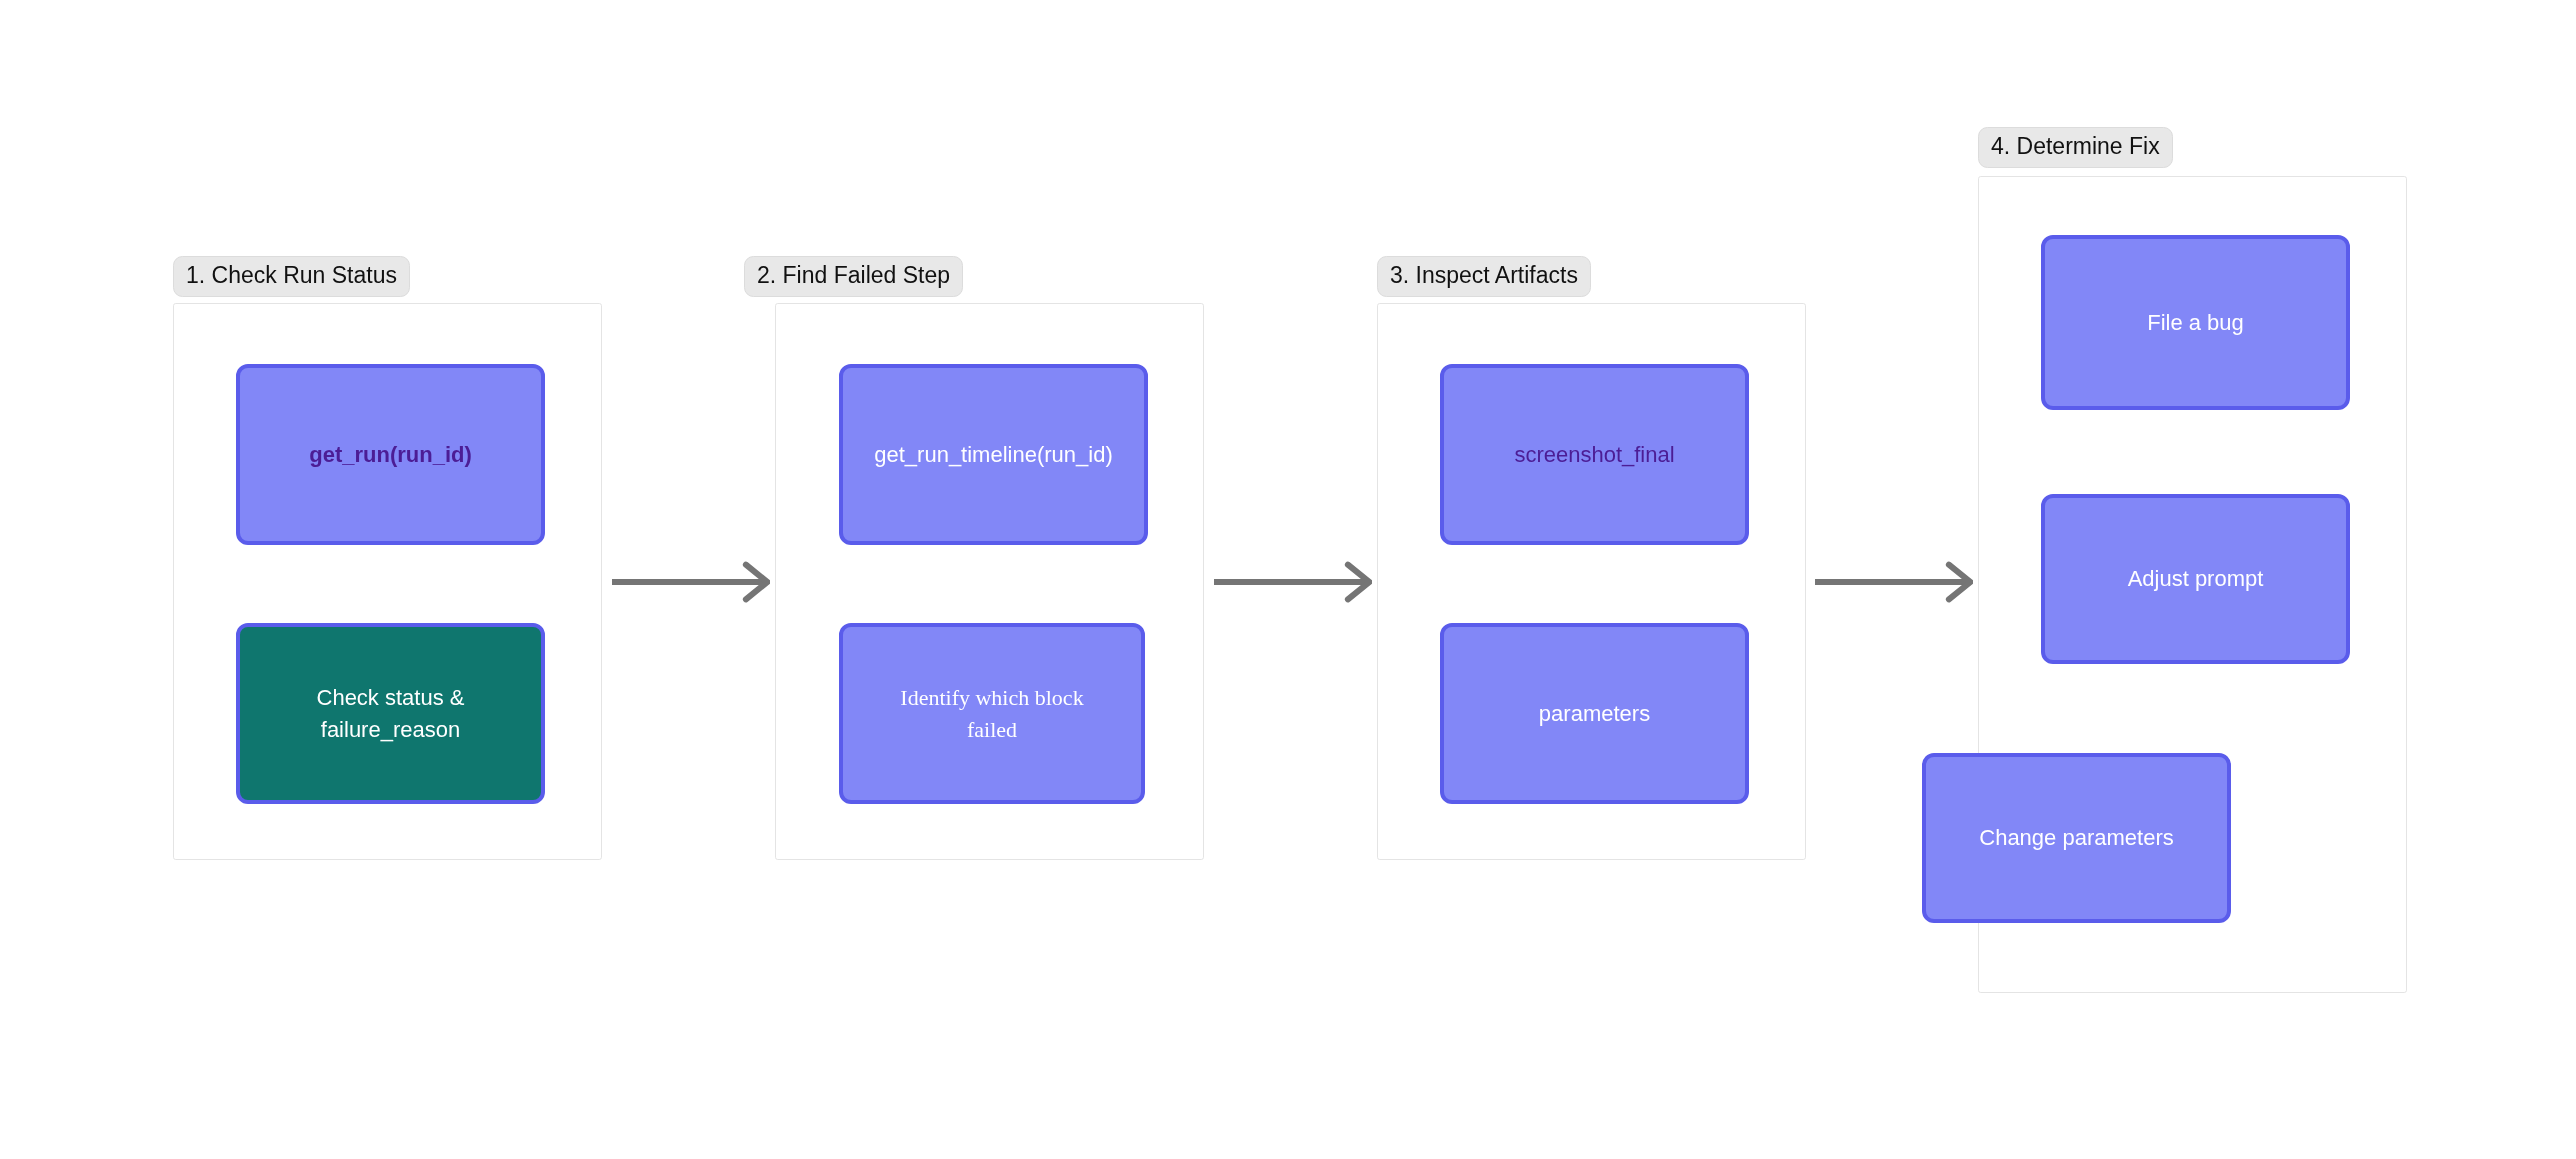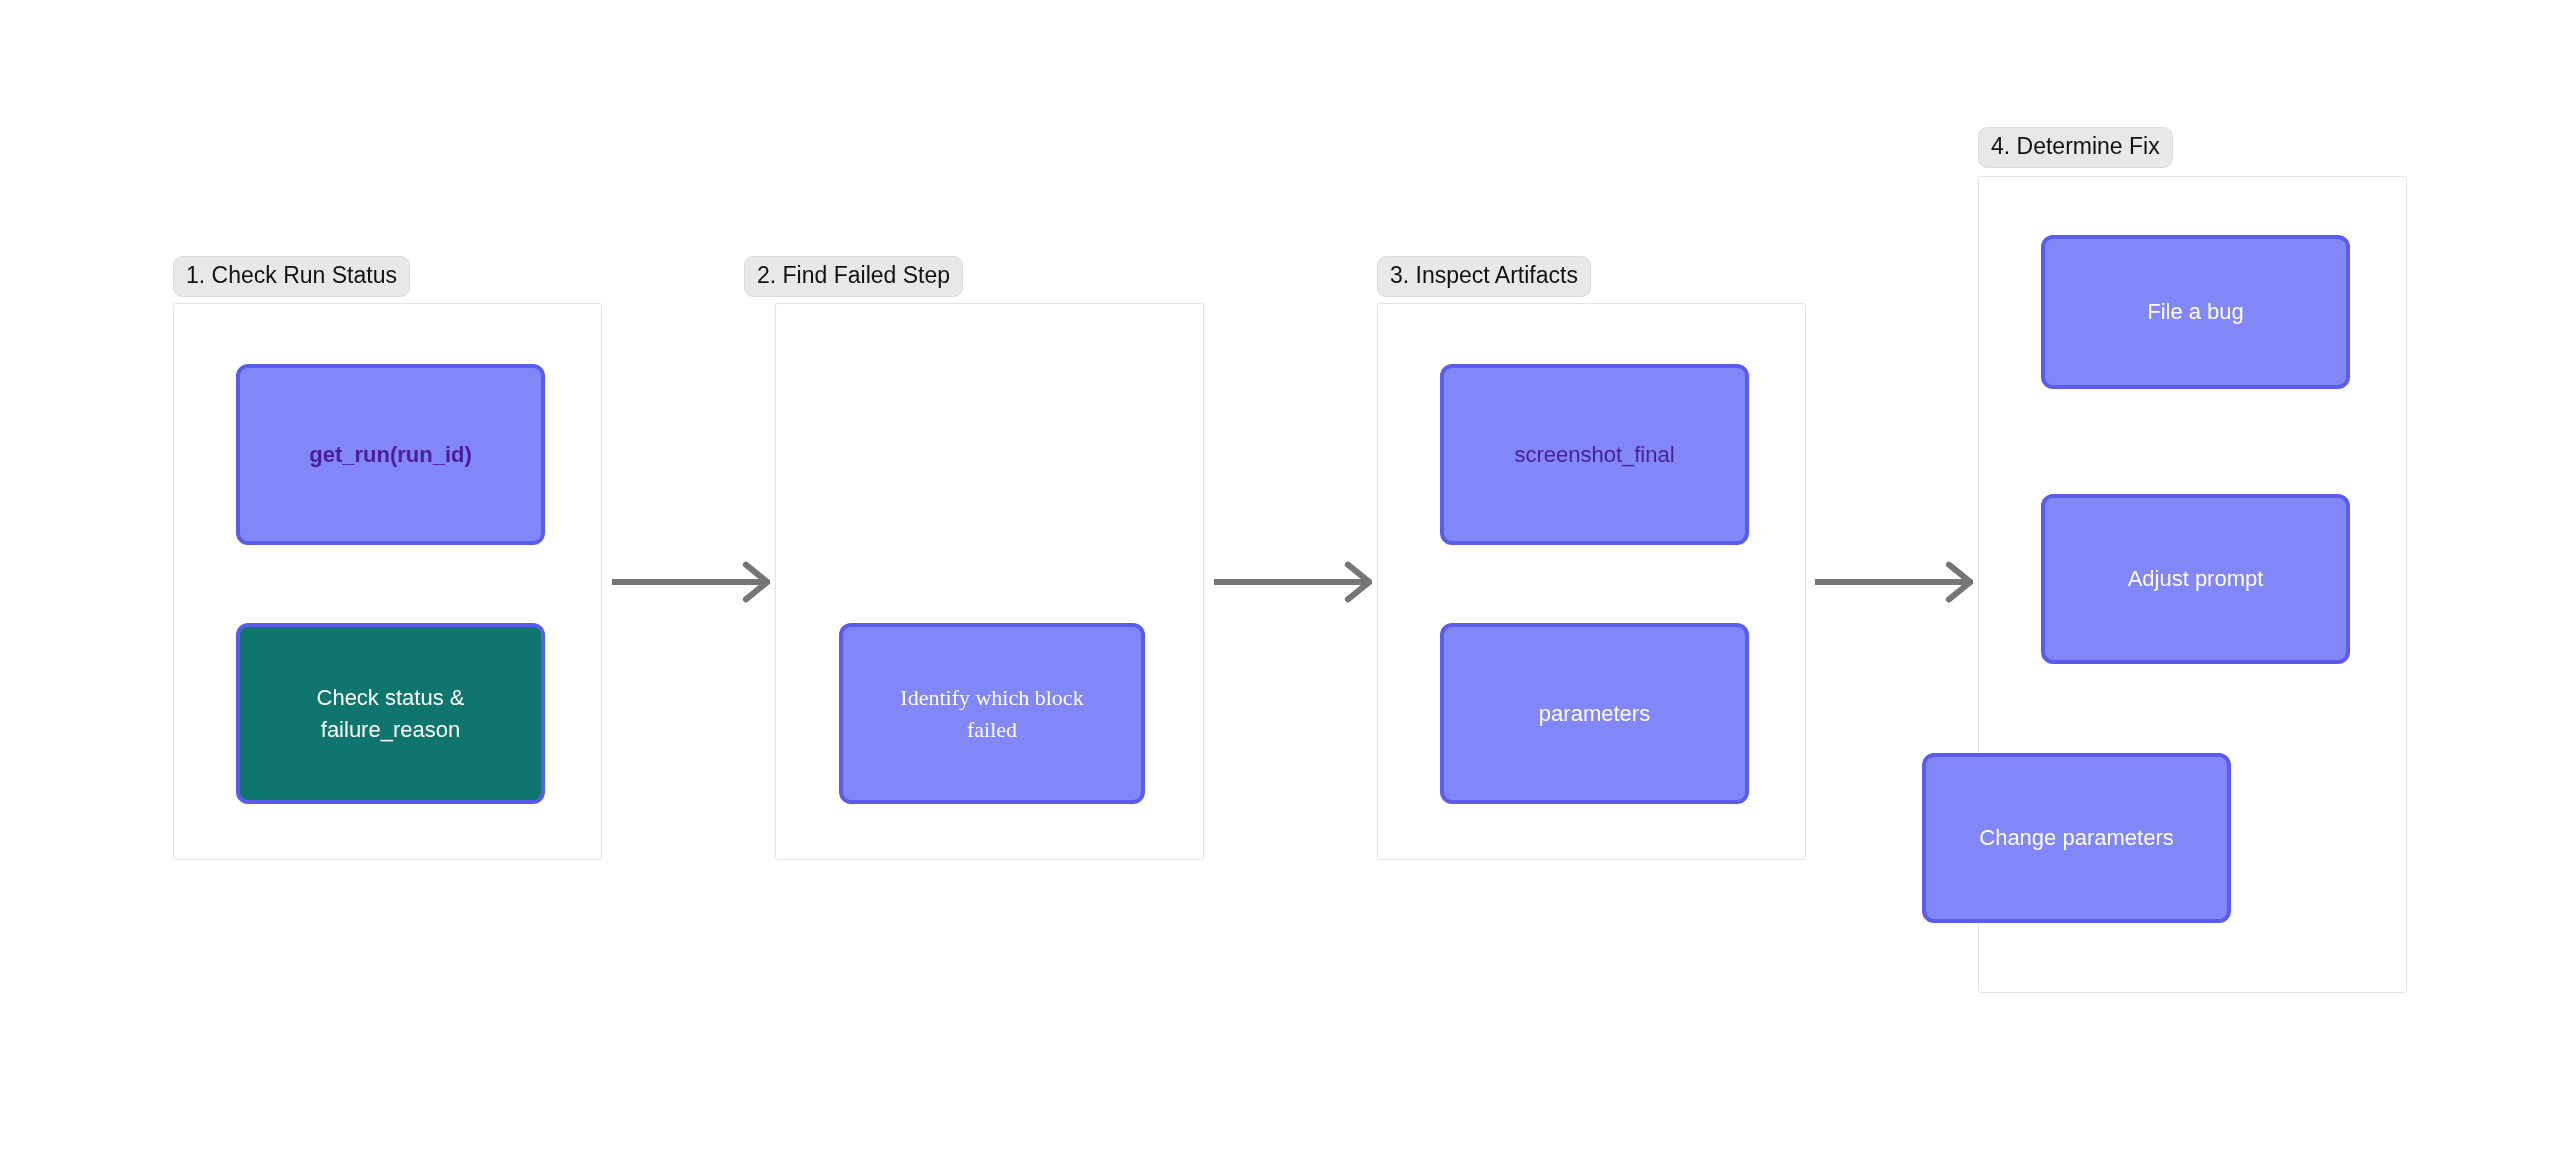--- a/index.html
+++ b/index.html
@@ -72,35 +72,38 @@
     <div class="group" style="left: 173px; top: 303px; width: 429px; height: 557px; border-color: rgb(228, 228, 228);"></div>
     <div class="node" style="left: 236px; top: 364px; width: 309px; height: 181px; background: rgb(130, 135, 247); border-color: rgb(90, 92, 235); color: #4c1d95; font-weight: bold;">
       <span class="node-label">get_run(run_id)</span>
     </div>
     <div class="node" style="left: 236px; top: 623px; width: 309px; height: 181px; background: #0f766e; border-color: rgb(90, 92, 235); color: rgb(255, 255, 255);">
       <span class="node-label">Check status &amp;
 failure_reason</span>
     </div>
     <div class="group-label" style="left: 744px; top: 256px; background: rgb(232, 232, 232);">2. Find Failed Step</div>
     <div class="group" style="left: 775px; top: 303px; width: 429px; height: 557px; border-color: rgb(228, 228, 228);"></div>
+    <div class="node" style="left: 839px; top: 364px; width: 309px; height: 181px; background: rgb(130, 135, 247); border-color: rgb(90, 92, 235); color: rgb(255, 255, 255);">
+      <span class="node-label">get_run_timeline(run_id)</span>
+    </div>
     <div class="node" style="left: 839px; top: 623px; width: 306px; height: 181px; background: rgb(130, 135, 247); border-color: rgb(90, 92, 235); color: rgb(255, 255, 255); font-family: Liberation Serif, serif;">
       <span class="node-label">Identify which block
 failed</span>
     </div>
     <div class="group-label" style="left: 1377px; top: 256px; background: rgb(232, 232, 232);">3. Inspect Artifacts</div>
     <div class="group" style="left: 1377px; top: 303px; width: 429px; height: 557px; border-color: rgb(228, 228, 228);"></div>
     <div class="node" style="left: 1440px; top: 364px; width: 309px; height: 181px; background: rgb(130, 135, 247); border-color: rgb(90, 92, 235); color: #4c1d95;">
       <span class="node-label">screenshot_final</span>
     </div>
     <div class="node" style="left: 1440px; top: 623px; width: 309px; height: 181px; background: rgb(130, 135, 247); border-color: rgb(90, 92, 235); color: rgb(255, 255, 255);">
       <span class="node-label">parameters</span>
     </div>
     <div class="group-label" style="left: 1978px; top: 127px; background: rgb(232, 232, 232);">4. Determine Fix</div>
     <div class="group" style="left: 1978px; top: 176px; width: 429px; height: 817px; border-color: rgb(228, 228, 228);"></div>
-    <div class="node" style="left: 2041px; top: 235px; width: 309px; height: 154px; background: rgb(130, 135, 247); border-color: rgb(90, 92, 235); color: rgb(255, 255, 255);">
+    <div class="node" style="left: 2041px; top: 235px; width: 309px; height: 175px; background: rgb(130, 135, 247); border-color: rgb(90, 92, 235); color: rgb(255, 255, 255);">
       <span class="node-label">File a bug</span>
     </div>
     <div class="node" style="left: 2041px; top: 494px; width: 309px; height: 170px; background: rgb(130, 135, 247); border-color: rgb(90, 92, 235); color: rgb(255, 255, 255);">
       <span class="node-label">Adjust prompt</span>
     </div>
     <div class="node" style="left: 1922px; top: 753px; width: 309px; height: 170px; background: rgb(130, 135, 247); border-color: rgb(90, 92, 235); color: rgb(255, 255, 255);">
       <span class="node-label">Change parameters</span>
     </div>
     <svg class="arrow" width="158" height="54" style="left: 612px; top: 555px;" viewBox="0 0 236 80">
       <line x1="0" y1="40" x2="228" y2="40" stroke="#757575" stroke-width="9" stroke-linecap="butt"></line>

